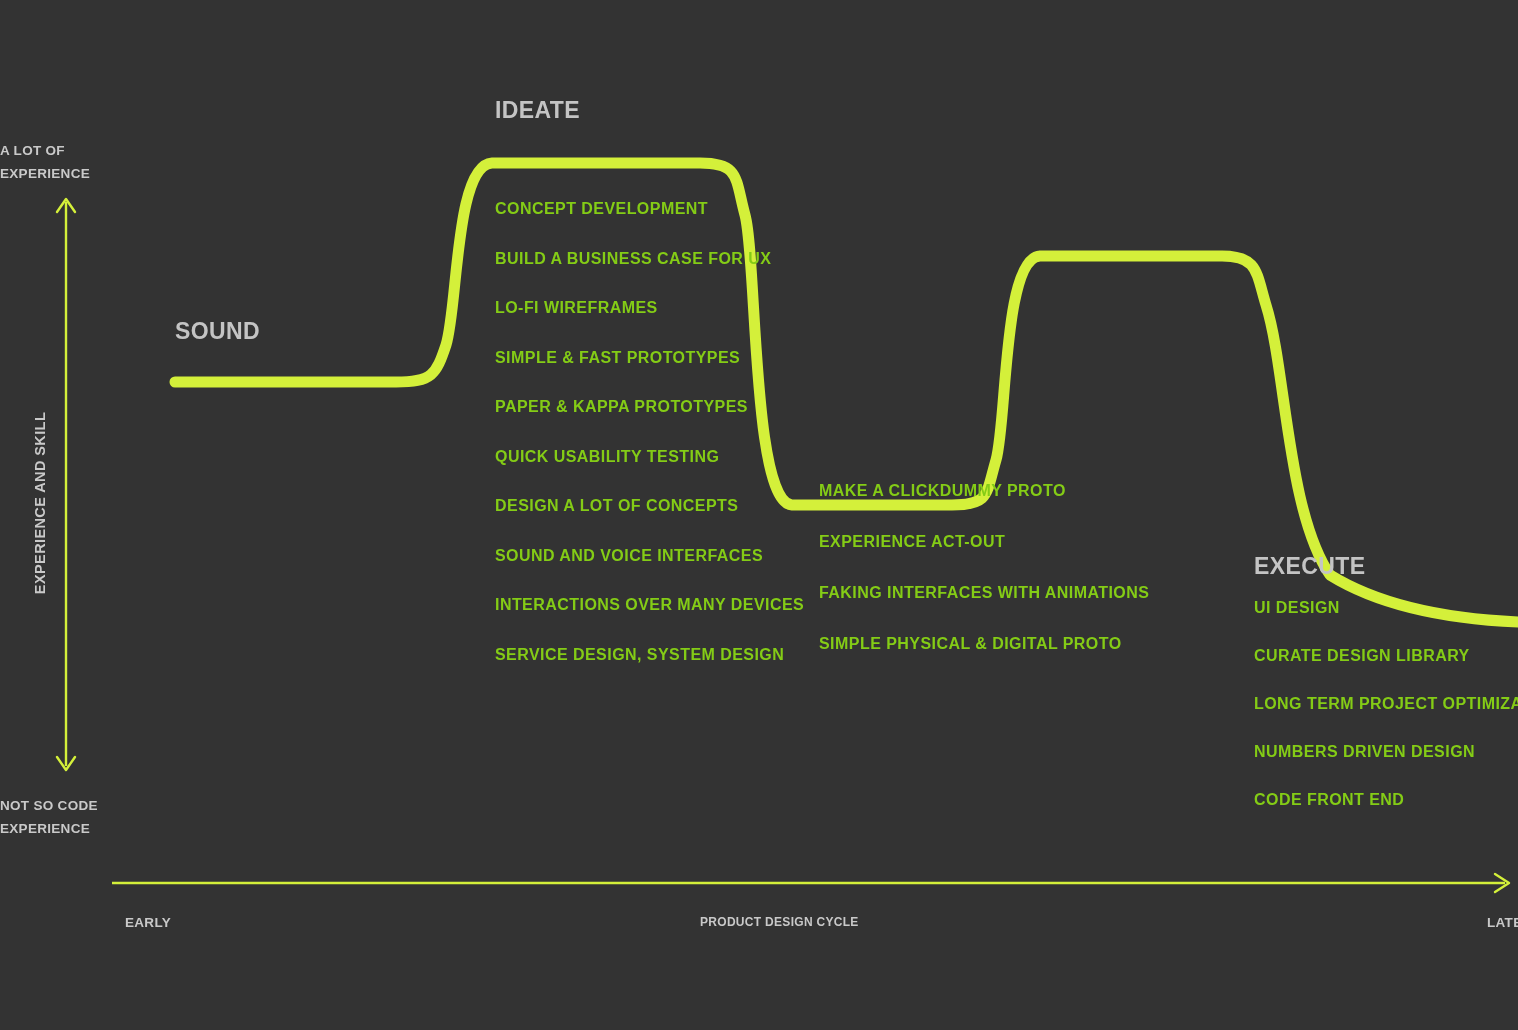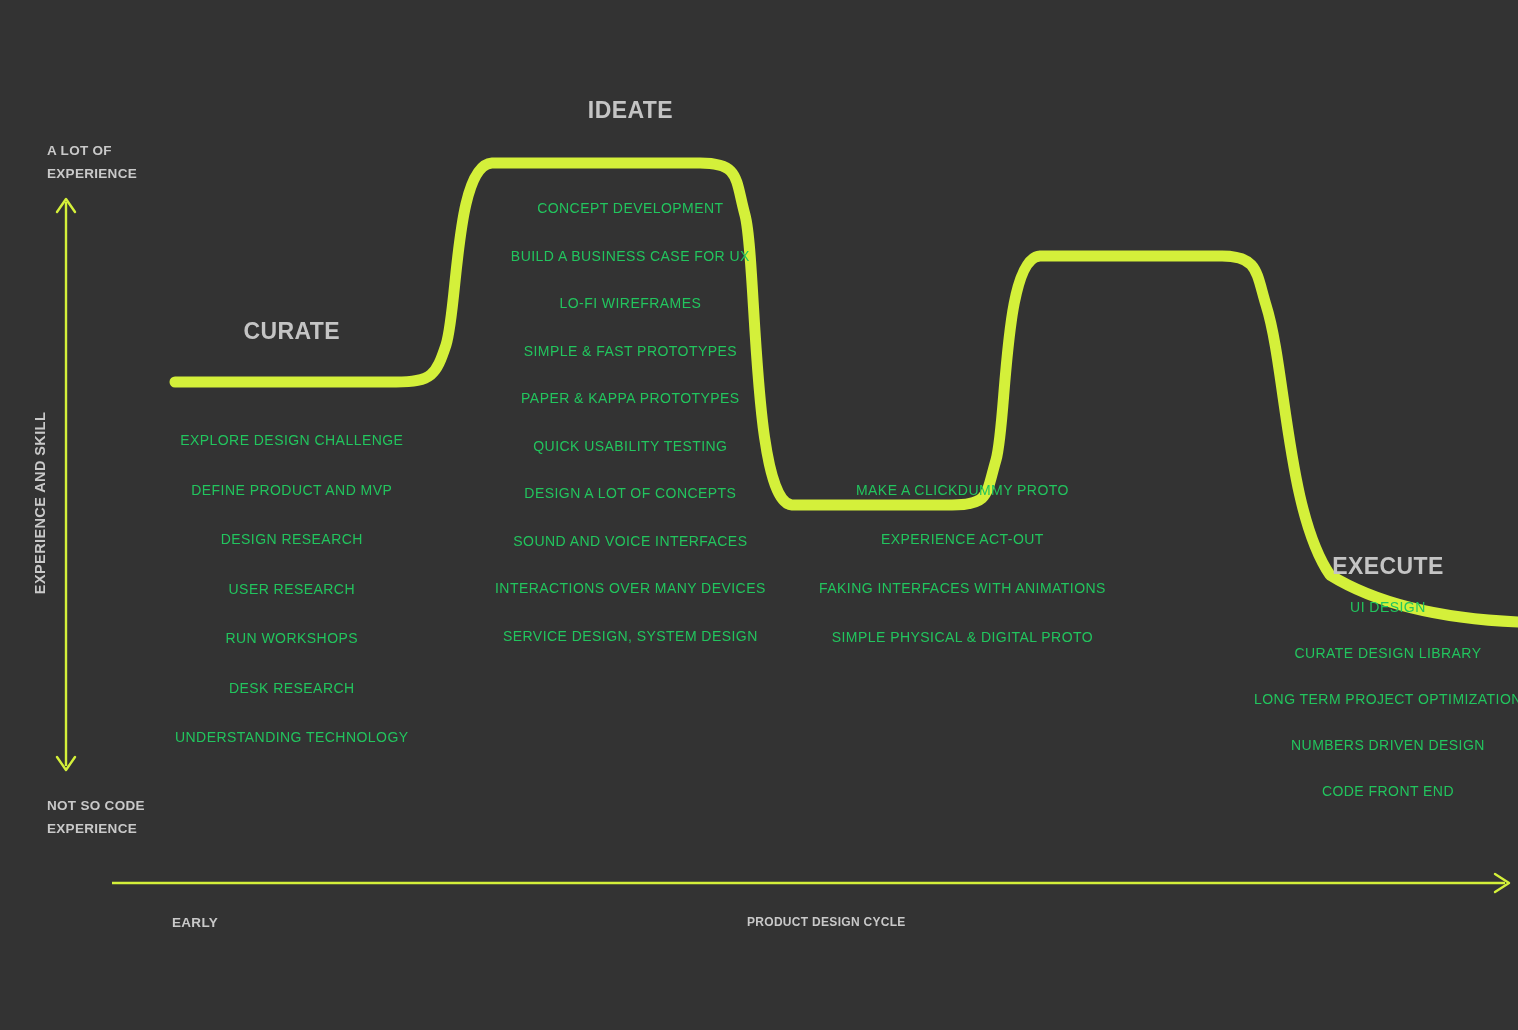--- a/index.html
+++ b/index.html
@@ -30,21 +30,20 @@
   }
 
   
   .axis-text {
     position: absolute;
     color: #c9c9c9;
     font-size: 13.5px;
     font-weight: bold;
     letter-spacing: 0.3px;
     white-space: nowrap;
-    margin-left: 47px;
   }
   #lbl-top-exp { left: 0px; top: 139px; line-height: 23px; }
   #lbl-bottom-exp { left: 0px; top: 794px; line-height: 23px; }
   #lbl-early { left: 110px; top: 915px; padding-left: 15px; }
   #lbl-late  { left: 1487px; top: 915px; }
   #lbl-cycle { left: 700px; top: 915px; font-size: 12px; }
 
   #lbl-yaxis {
     position: absolute;
     left: -60px;
@@ -53,34 +52,34 @@
     text-align: center;
     transform: rotate(-90deg);
     color: #c9c9c9;
     font-size: 14.5px;
     font-weight: bold;
     letter-spacing: 0.4px;
     white-space: nowrap;
   }
 
   
-  .stage { position: absolute; text-align: center; }
+  .stage { position: absolute; }
   .stage-title {
     color: #c4c4c4;
     font-size: 23px;
     font-weight: bold;
     letter-spacing: 0.4px;
     white-space: nowrap;
     margin: 0;
   }
   .stage-items { list-style: none; margin: 0; padding: 0; }
   .stage-items li {
-    color: #22c55e;
-    font-size: 14px;
-    font-weight: normal;
+    color: #84cc16;
+    font-size: 16px;
+    font-weight: bold;
     letter-spacing: 0.45px;
     white-space: nowrap;
   }
 
   
   #stage-define { left: 175px; top: 318px; }
   #stage-define .stage-items { margin-top: 87px; }
   #stage-define .stage-items li { margin-bottom: 33.5px; }
 
   
@@ -151,30 +150,21 @@
     <div>EXPERIENCE</div>
   </div>
 
   <div id="lbl-yaxis">EXPERIENCE AND SKILL</div>
 
   <div class="axis-text" id="lbl-early">EARLY</div>
   <div class="axis-text" id="lbl-cycle">PRODUCT DESIGN CYCLE</div>
   <div class="axis-text" id="lbl-late">LATE</div>
 
   <div class="stage" id="stage-define">
-    <div class="stage-title">CURATE</div>
-    <ul class="stage-items">
-      <li>EXPLORE DESIGN CHALLENGE</li>
-      <li>DEFINE PRODUCT AND MVP</li>
-      <li>DESIGN RESEARCH</li>
-      <li>USER RESEARCH</li>
-      <li>RUN WORKSHOPS</li>
-      <li>DESK RESEARCH</li>
-      <li>UNDERSTANDING TECHNOLOGY</li>
-    </ul>
+    <div class="stage-title">SOUND</div>
   </div>
 
   <div class="stage" id="stage-ideate">
     <div class="stage-title">IDEATE</div>
     <ul class="stage-items">
       <li>CONCEPT DEVELOPMENT</li>
       <li>BUILD A BUSINESS CASE FOR UX</li>
       <li>LO-FI WIREFRAMES</li>
       <li>SIMPLE &amp; FAST PROTOTYPES</li>
       <li>PAPER &amp; KAPPA PROTOTYPES</li>

